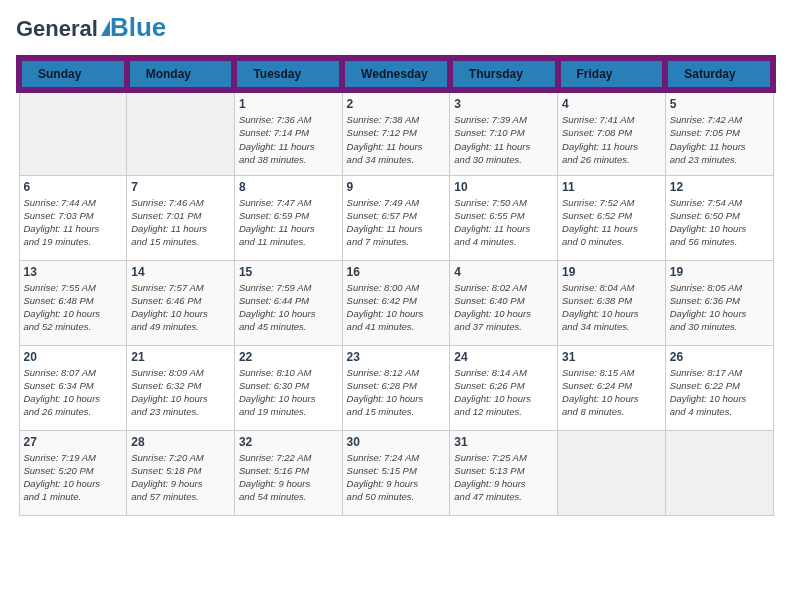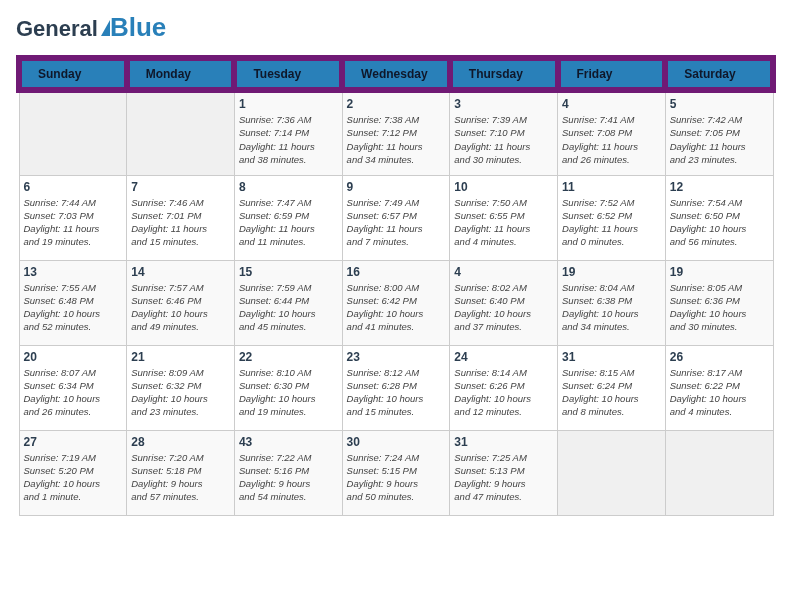--- a/index.html
+++ b/index.html
@@ -224,21 +224,21 @@
       <tr>
         <td>
           <span class="day-number">27</span>
           <div class="day-info">Sunrise: 7:19 AM<br>Sunset: 5:20 PM<br>Daylight: 10 hours<br>and 1 minute.</div>
         </td>
         <td>
           <span class="day-number">28</span>
           <div class="day-info">Sunrise: 7:20 AM<br>Sunset: 5:18 PM<br>Daylight: 9 hours<br>and 57 minutes.</div>
         </td>
         <td>
-          <span class="day-number">43</span>
+          <span class="day-number">32</span>
           <div class="day-info">Sunrise: 7:22 AM<br>Sunset: 5:16 PM<br>Daylight: 9 hours<br>and 54 minutes.</div>
         </td>
         <td>
           <span class="day-number">30</span>
           <div class="day-info">Sunrise: 7:24 AM<br>Sunset: 5:15 PM<br>Daylight: 9 hours<br>and 50 minutes.</div>
         </td>
         <td>
           <span class="day-number">31</span>
           <div class="day-info">Sunrise: 7:25 AM<br>Sunset: 5:13 PM<br>Daylight: 9 hours<br>and 47 minutes.</div>
         </td>

